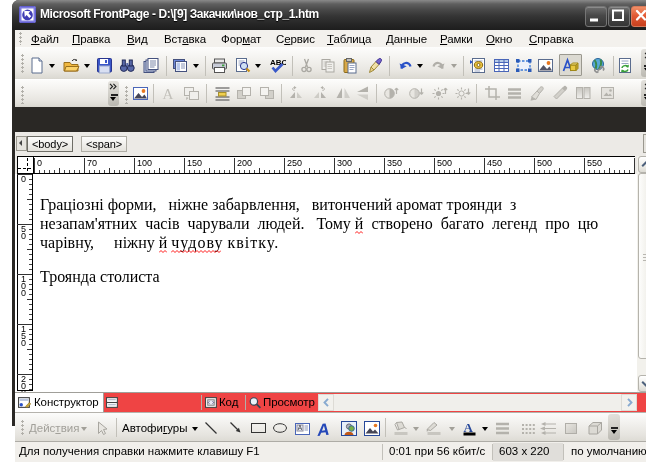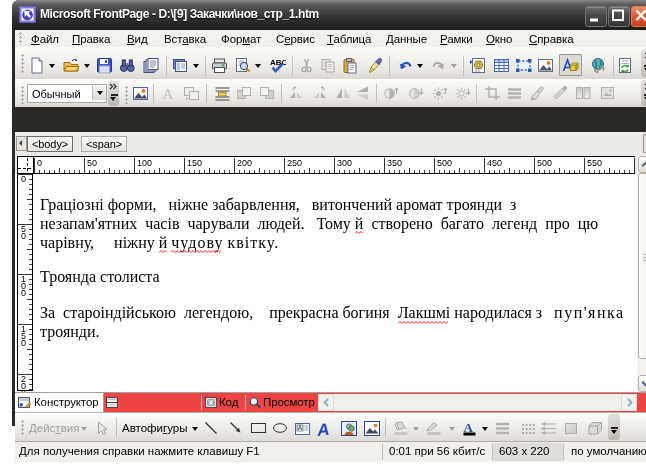--- a/index.html
+++ b/index.html
@@ -259,25 +259,20 @@
       <path d="M4 15.5 L4.7 12.4 L7.5 13.4 Z" fill="#3aa03a"></path>
     </svg>
 <div class="abs ovf" style="left:629px;top:49px;width:13px;height:28px"></div>
 <svg class="abs" style="left:632px;top:52px" width="8" height="7" viewBox="0 0 8 7">
       <path d="M1 0.8 L3.6 3.5 L1 6.2 M4.4 0.8 L7 3.5 L4.4 6.2" stroke="#222" stroke-width="1.1" fill="none"></path>
     </svg>
 <div class="abs" style="left:632px;top:65px;width:8px;height:1.6px;background:#222"></div>
 <div class="abs darr" style="left:632px;top:68px"></div>
 <div id="tb2" class="abs tbrow"></div>
 <div class="abs grip" style="left:9px;top:86px;height:18px"></div>
-<div id="combo" class="abs">
-      <div class="abs cl">Обычный</div>
-<div class="abs cb"></div>
-      <div class="abs darr" style="right:3px;top:6px"></div>
-    </div>
 <div class="abs ovf" style="left:96px;top:81px;width:11px;height:25px"></div>
 <svg class="abs" style="left:97px;top:83px" width="8" height="7" viewBox="0 0 8 7">
       <path d="M1 0.8 L3.6 3.5 L1 6.2 M4.4 0.8 L7 3.5 L4.4 6.2" stroke="#222" stroke-width="1.1" fill="none"></path>
     </svg>
 <div class="abs" style="left:98.5px;top:94px;width:7px;height:1.6px;background:#222"></div>
 <div class="abs darr" style="left:98px;top:97px;border-left-width:3px;border-right-width:3px"></div>
 <div class="abs grip" style="left:113px;top:86px;height:18px"></div>
 <svg class="abs" style="left:120px;top:85px" width="17" height="17" viewBox="0 0 17 17">
       <rect x="1.5" y="2.5" width="14" height="12" fill="#fff" stroke="#4a66b8"></rect>
       <path d="M2 13.5 L6.5 8 L10 12 L12.5 9.5 L15 13.5 Z" fill="#445"></path>
@@ -397,21 +392,21 @@
  <div class="abs" style="left:634px;top:7px;width:0;height:0;border-top:3.5px solid transparent;border-bottom:3.5px solid transparent;border-left:4px solid #444"></div>
 </div>
 <div id="rrow" class="abs">
  <div id="rcorner" class="abs">
   <div class="abs" style="left:0px;top:11px;width:15px;height:1px;background-image:linear-gradient(90deg,#000 0 3px,transparent 3px 5px);background-size:5px 1px"></div>
   <div class="abs" style="left:9px;top:1px;width:1px;height:14px;background-image:linear-gradient(#000 0 3px,transparent 3px 5px);background-size:1px 5px"></div>
  </div>
  <div id="hruler" class="abs">
         <div class="abs tickarea"></div>
         <span class="abs rnum" style="left:3px">0</span>
-        <span class="abs rnum" style="left:53px">50</span>
+        <span class="abs rnum" style="left:53px">70</span>
         <span class="abs rnum" style="left:103px">100</span>
         <span class="abs rnum" style="left:153px">150</span>
         <span class="abs rnum" style="left:203px">200</span>
         <span class="abs rnum" style="left:253px">250</span>
         <span class="abs rnum" style="left:303px">300</span>
         <span class="abs rnum" style="left:353px">350</span>
         <span class="abs rnum" style="left:403px">500</span>
         <span class="abs rnum" style="left:453px">450</span>
         <span class="abs rnum" style="left:503px">500</span>
         <span class="abs rnum" style="left:553px">550</span>
@@ -445,23 +440,20 @@
       </div>
  <div id="doctext" class="abs">
   <p style="margin-top:20.5px">Граціозні форми,&nbsp;&nbsp; ніжне забарвлення,&nbsp;&nbsp; витончений аромат троянди&nbsp; з<br>незапам'ятних&nbsp; часів&nbsp; чарували&nbsp; людей.&nbsp;&nbsp; Тому <span class="sq">й<svg width="8" height="4" viewBox="0 0 8 4" style="bottom:-3.5px">
               <path d="M0,2.5 L2,0.5 L4,2.5 L6,0.5 L8,2.5" stroke="#ff0000" stroke-width="0.9" fill="none"></path>
             </svg></span>&nbsp; створено&nbsp; багато&nbsp; легенд&nbsp; про&nbsp; цю<br>чарівну,&nbsp;&nbsp;&nbsp;&nbsp; ніжну <span class="sq">й<svg width="8" height="4" viewBox="0 0 8 4" style="bottom:-3.5px">
               <path d="M0,2.5 L2,0.5 L4,2.5 L6,0.5 L8,2.5" stroke="#ff0000" stroke-width="0.9" fill="none"></path>
             </svg></span> <span class="sq" style="letter-spacing:1px">чудову<svg width="50" height="4" viewBox="0 0 50 4" style="bottom:-3.5px">
               <path d="M0,2.5 L2,0.5 L4,2.5 L6,0.5 L8,2.5 L10,0.5 L12,2.5 L14,0.5 L16,2.5 L18,0.5 L20,2.5 L22,0.5 L24,2.5 L26,0.5 L28,2.5 L30,0.5 L32,2.5 L34,0.5 L36,2.5 L38,0.5 L40,2.5 L42,0.5 L44,2.5 L46,0.5 L48,2.5 L50,0.5" stroke="#ff0000" stroke-width="0.9" fill="none"></path>
             </svg></span> <span style="letter-spacing:1px">квітку.</span></p>
   <p style="margin-top:15px">Троянда столиста</p>
-  <p style="margin-top:17.5px">За&nbsp; староіндійською&nbsp; легендою,&nbsp;&nbsp;&nbsp; прекрасна богиня&nbsp; <span class="sq">Лакшмі<svg width="50" height="4" viewBox="0 0 50 4" style="bottom:-3.5px">
-              <path d="M0,2.5 L2,0.5 L4,2.5 L6,0.5 L8,2.5 L10,0.5 L12,2.5 L14,0.5 L16,2.5 L18,0.5 L20,2.5 L22,0.5 L24,2.5 L26,0.5 L28,2.5 L30,0.5 L32,2.5 L34,0.5 L36,2.5 L38,0.5 L40,2.5 L42,0.5 L44,2.5 L46,0.5 L48,2.5 L50,0.5" stroke="#ff0000" stroke-width="0.9" fill="none"></path>
-            </svg></span> народилася з&nbsp;&nbsp; <span style="letter-spacing:1.5px">пуп'янка</span><br>троянди.</p>
  </div>
  <div id="vsb" class="abs">
   <div class="abs sbtn" style="top:0px"></div>
   <svg class="abs" style="left:4px;top:5px" width="10" height="7" viewBox="0 0 10 7">
           <path d="M1.2 5.3 L5 1.5 L8.8 5.3" fill="none" stroke="#4d617c" stroke-width="2"></path>
         </svg>
   <div class="abs" id="sthumb">
           <div class="abs" style="left:4px;top:80px;width:8px;height:1px;background:#b8b6b0;box-shadow:0 3px 0 #b8b6b0,0 6px 0 #b8b6b0"></div>
         </div>
   <div class="abs sbtn" style="top:219px"></div>

